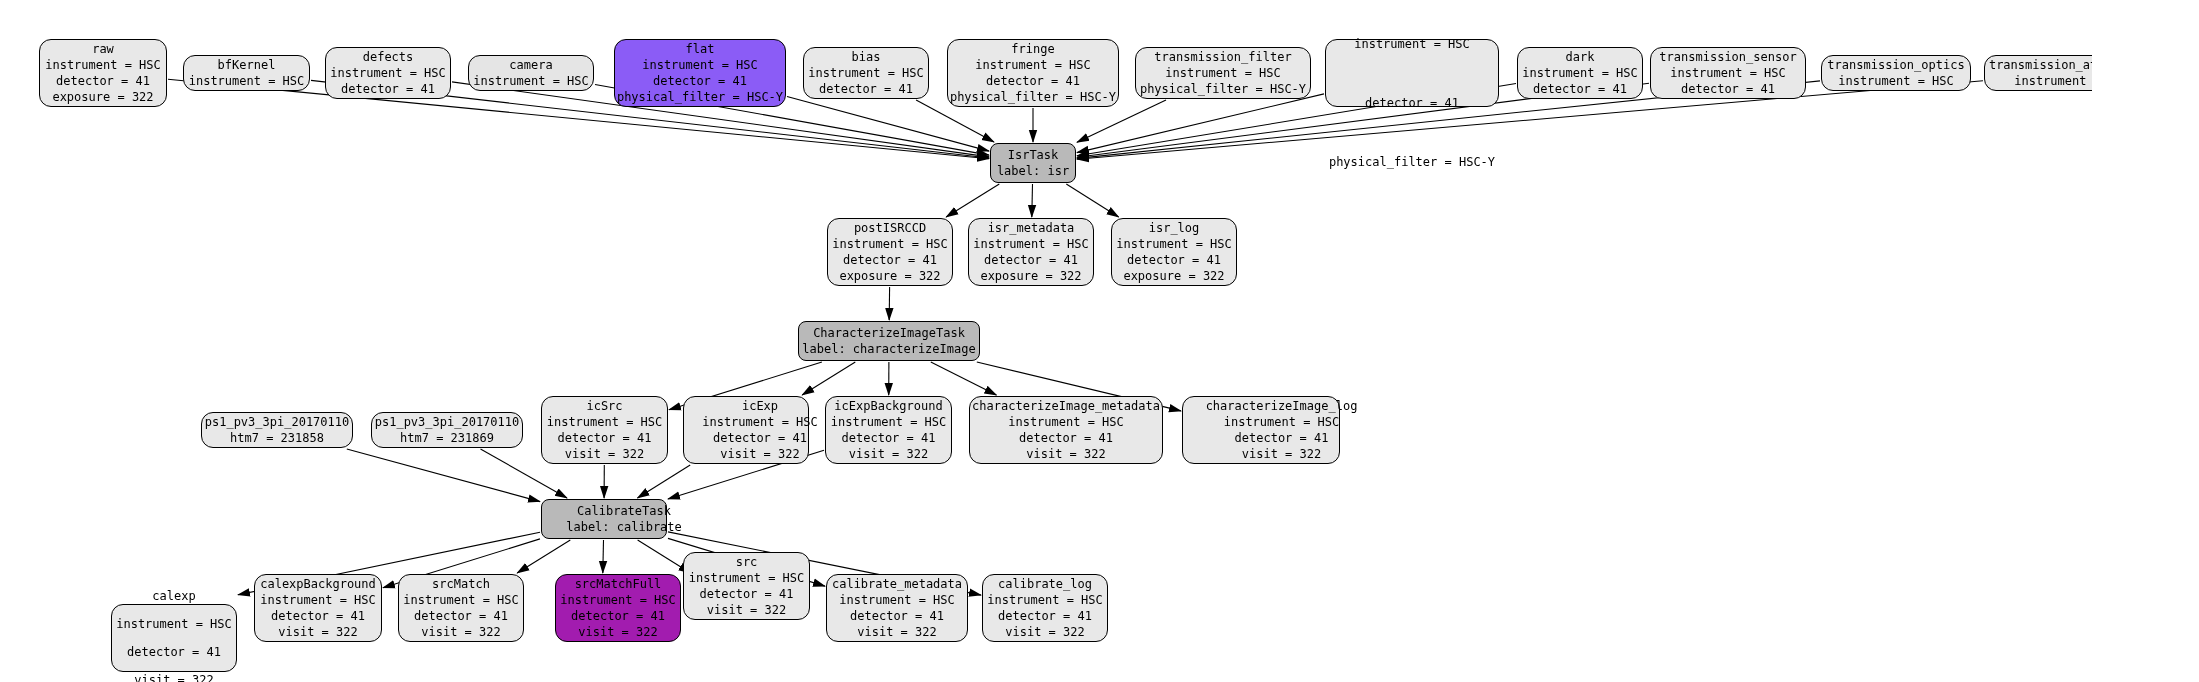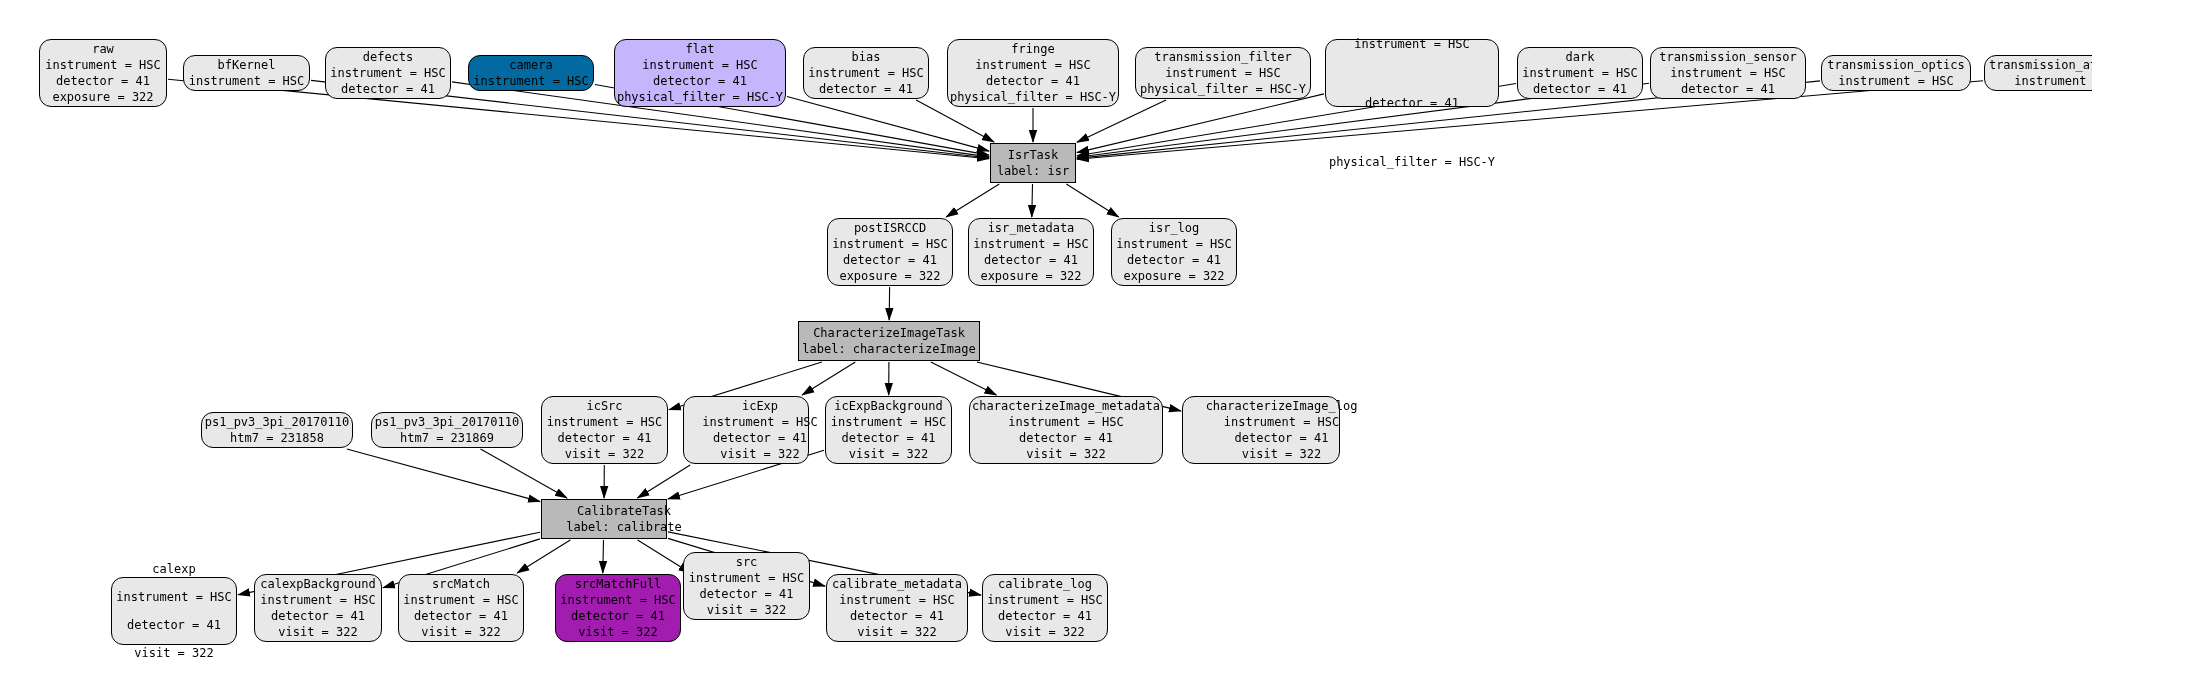--- a/index.html
+++ b/index.html
@@ -30,21 +30,21 @@
     color: #000000;
     text-align: center;
     white-space: nowrap;
   }
   .node.dataset {
     border: 1.3px solid #000000;
     border-radius: 12px;
   }
   .node.task {
     border: 1.7px solid #000000;
-    border-radius: 0;
+    border-radius: 8px;
   }
   .node .line { display: block; }
 </style>
 </head>
 <body>
 
 <div id="canvas">
   <svg id="edges-layer" width="2199" height="682" xmlns="http://www.w3.org/2000/svg">
     <defs>
       <marker id="arrow" markerUnits="userSpaceOnUse" markerWidth="13" markerHeight="10" viewBox="0 0 13 10" refX="12" refY="5" orient="auto">
@@ -97,25 +97,25 @@
       </div>
       <div class="node dataset" style="left: 183px; top: 55px; width: 127px; height: 36px; background: rgb(232, 232, 232);">
         <span class="line title">bfKernel</span>
         <span class="line attr">instrument = HSC</span>
       </div>
       <div class="node dataset" style="left: 325px; top: 47px; width: 126px; height: 52px; background: rgb(232, 232, 232);">
         <span class="line title">defects</span>
         <span class="line attr">instrument = HSC</span>
         <span class="line attr">detector = 41</span>
       </div>
-      <div class="node dataset" style="left: 468px; top: 55px; width: 126px; height: 36px; background: #0369a1;">
+      <div class="node dataset" style="left: 468px; top: 55px; width: 126px; height: 36px; background: #e5e5e5;">
         <span class="line title">camera</span>
         <span class="line attr">instrument = HSC</span>
       </div>
-      <div class="node dataset" style="left: 614px; top: 39px; width: 172px; height: 68px; background: #c4b5fd; align-items: center;">
+      <div class="node dataset" style="left: 614px; top: 39px; width: 172px; height: 68px; background: #8b5cf6; align-items: center;">
         <span class="line title">flat</span>
         <span class="line attr">instrument = HSC</span>
         <span class="line attr">detector = 41</span>
         <span class="line attr">physical_filter = HSC-Y</span>
       </div>
       <div class="node dataset" style="left: 803px; top: 47px; width: 126px; height: 52px; background: rgb(232, 232, 232);">
         <span class="line title">bias</span>
         <span class="line attr">instrument = HSC</span>
         <span class="line attr">detector = 41</span>
       </div>
@@ -215,21 +215,21 @@
       <div class="node dataset" style="left: 1182px; top: 396px; width: 158px; height: 68px; background: rgb(232, 232, 232); padding-left: 41px;">
         <span class="line title">characterizeImage_log</span>
         <span class="line attr">instrument = HSC</span>
         <span class="line attr">detector = 41</span>
         <span class="line attr">visit = 322</span>
       </div>
       <div class="node task" style="left: 541px; top: 499px; width: 126px; height: 40px; background: rgb(185, 185, 185); padding-left: 40px;">
         <span class="line title">CalibrateTask</span>
         <span class="line attr">label: calibrate</span>
       </div>
-      <div class="node dataset" style="left: 111px; top: 577px; width: 126px; height: 68px; background: rgb(232, 232, 232); gap: 12px;">
+      <div class="node dataset" style="left: 111px; top: 604px; width: 126px; height: 68px; background: rgb(232, 232, 232); gap: 12px;">
         <span class="line title">calexp</span>
         <span class="line attr">instrument = HSC</span>
         <span class="line attr">detector = 41</span>
         <span class="line attr">visit = 322</span>
       </div>
       <div class="node dataset" style="left: 254px; top: 574px; width: 128px; height: 68px; background: rgb(232, 232, 232);">
         <span class="line title">calexpBackground</span>
         <span class="line attr">instrument = HSC</span>
         <span class="line attr">detector = 41</span>
         <span class="line attr">visit = 322</span>

